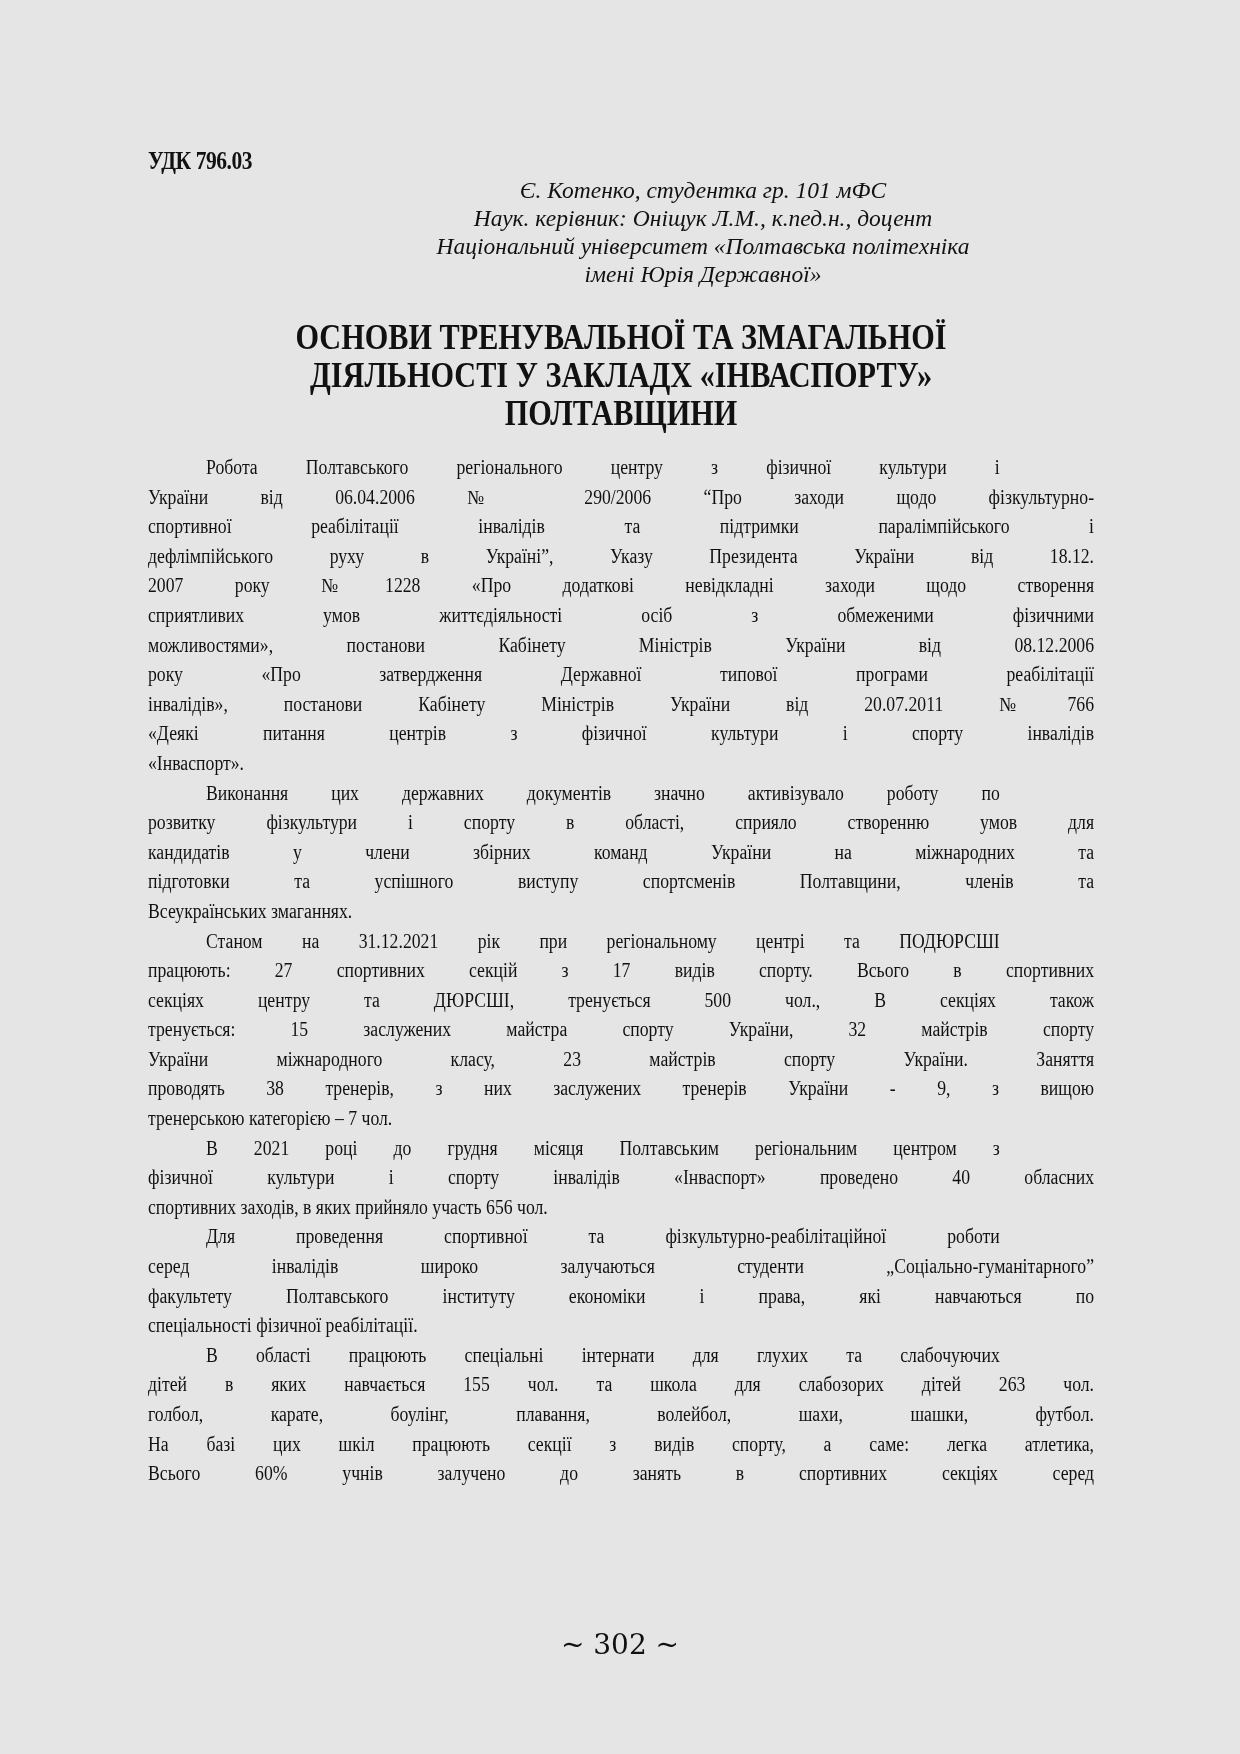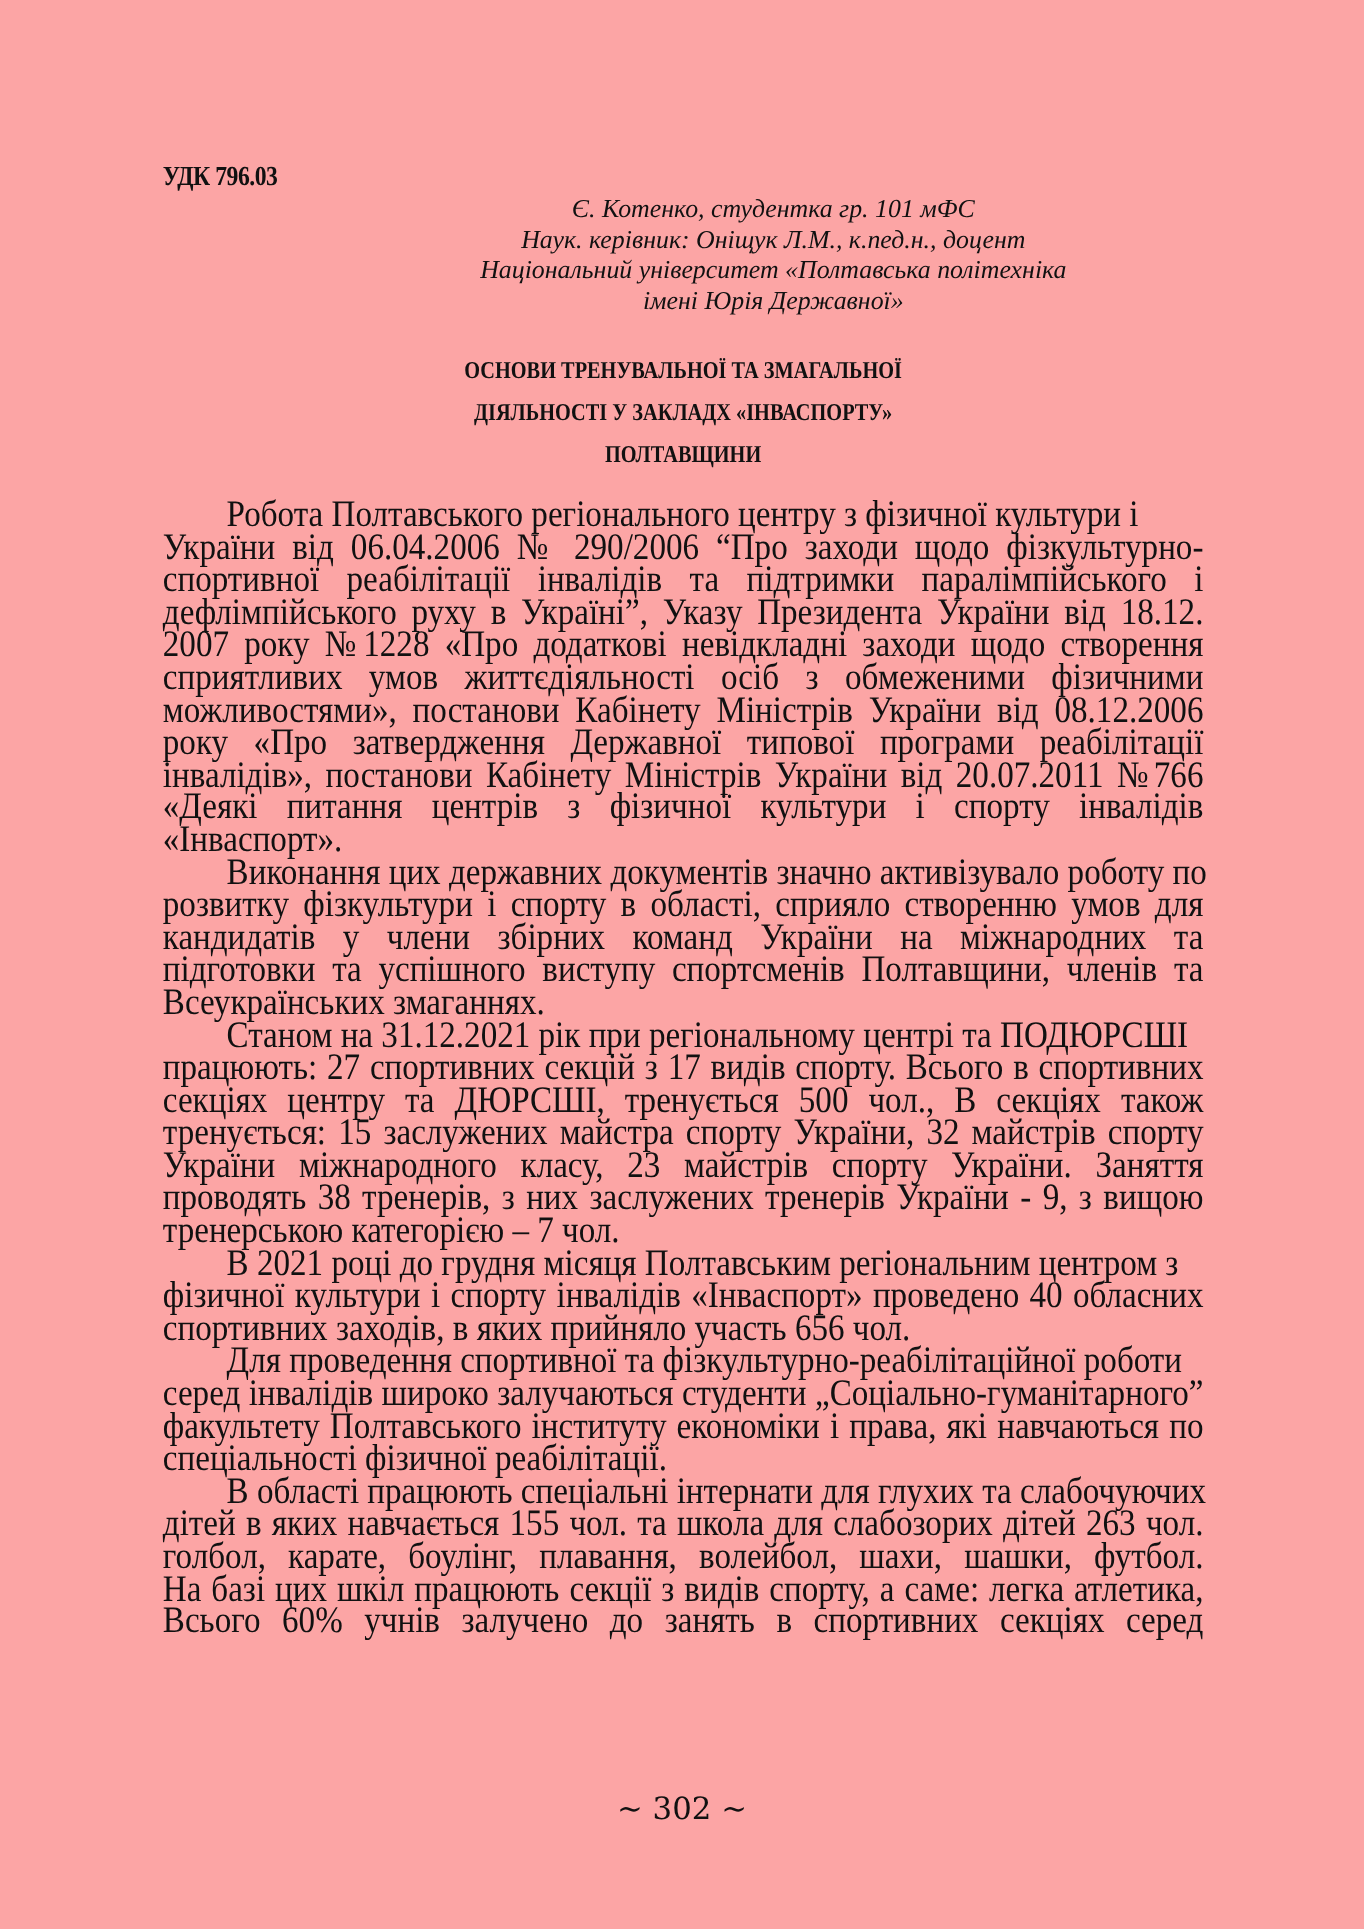--- a/index.html
+++ b/index.html
@@ -1,23 +1,23 @@
 <!DOCTYPE html>
 <html><head>
 <meta charset="utf-8">
 <style>
   html, body { margin: 0; padding: 0; background: #ffffff; }
   body { width: 1240px; height: 1754px; position: relative; overflow: hidden; color: #111; }
-  .page { position: absolute; left: 0; top: 0; width: 1240px; height: 1754px; background: #fca5a5; }
+  .page { position: absolute; left: 0; top: 0; width: 1240px; height: 1754px; background: #e5e5e5; }
   .udk { position: absolute; left: 148px; top: 147px; font-family: "Liberation Serif", serif; font-weight: bold; font-size: 25px; letter-spacing: -0.5px; transform: scaleX(0.86); transform-origin: left top; }
   .authors { position: absolute; right: 137px; top: 176px; width: 800px; text-align: center; font-family: "Liberation Serif", serif; font-style: italic; font-size: 23.5px; line-height: 28px; }
   .authors div { white-space: nowrap; }
-  .title { position: absolute; left: 148px; top: 318px; width: 946px; text-align: center; font-family: "Liberation Serif", serif; font-weight: bold; font-size: 22px; line-height: 38px; }
+  .title { position: absolute; left: 148px; top: 318px; width: 946px; text-align: center; font-family: "Liberation Serif", serif; font-weight: bold; font-size: 36px; line-height: 38px; }
   .title .ln { display: block; transform: scaleX(0.84); transform-origin: center top; white-space: nowrap; }
-  .body { position: absolute; left: 148px; top: 453px; width: 946px; font-family: "Liberation Serif", serif; font-size: 34px; line-height: 29.6px; text-align: justify; }
+  .body { position: absolute; left: 148px; top: 453px; width: 946px; font-family: "Liberation Serif", serif; font-size: 20px; line-height: 29.6px; text-align: justify; }
   .body .ln { display: block; white-space: nowrap; text-align: justify; text-align-last: justify; }
   .body .ln.last { text-align-last: left; }
   .body .ln.ind { padding-left: 58px; }
   .body .inner { display: block; transform: scaleX(0.885); transform-origin: left top; width: 113%; }
   .pagenum { position: absolute; left: 0; width: 1240px; top: 1628px; text-align: center; font-family: "DejaVu Serif", serif; font-size: 28px; }
 </style>
 </head>
 <body>
 
 <div class="page">

